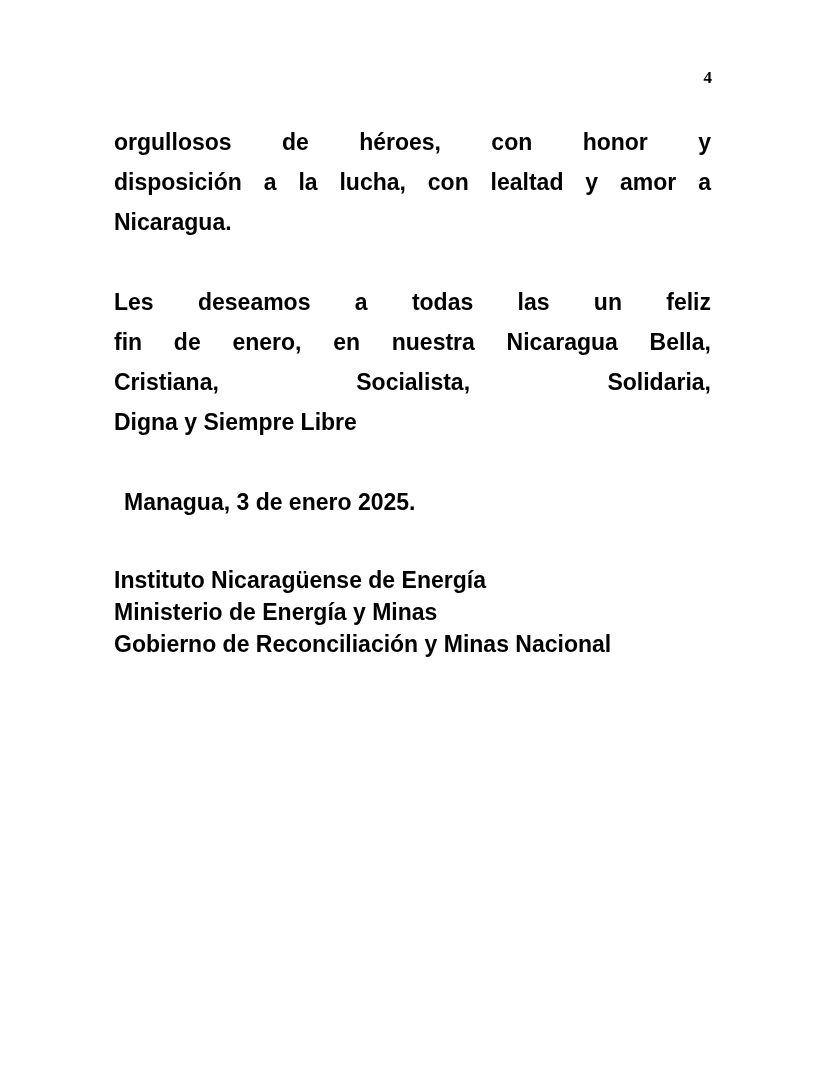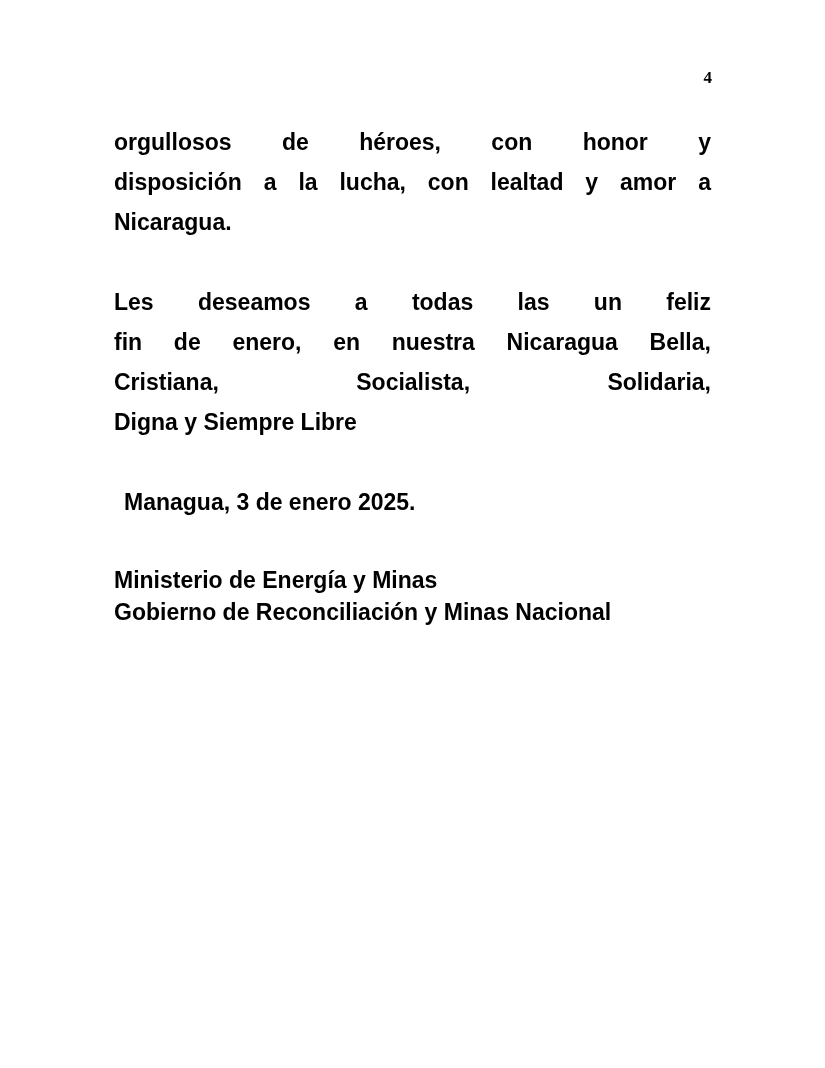--- a/index.html
+++ b/index.html
@@ -106,15 +106,16 @@
       <span>Cristiana,</span>
       <span>Socialista,</span>
       <span>Solidaria,</span>
     </div>
   <div style="height:40px">Digna y Siempre Libre</div>
 </div>
 
 <div class="date mono">Managua, 3 de enero 2025.</div>
 
 <div class="signature mono">
+  <div>Instituto Nicaragüense de Energía</div>
   <div>Ministerio de Energía y Minas</div>
   <div>Gobierno de Reconciliación y Minas Nacional</div>
 </div>
 
 </body></html>

